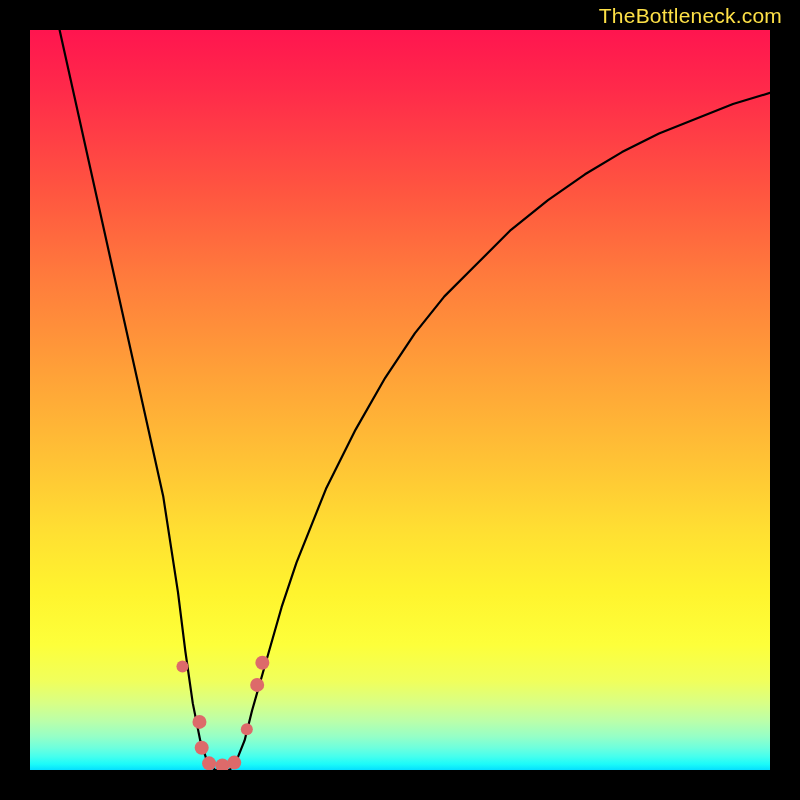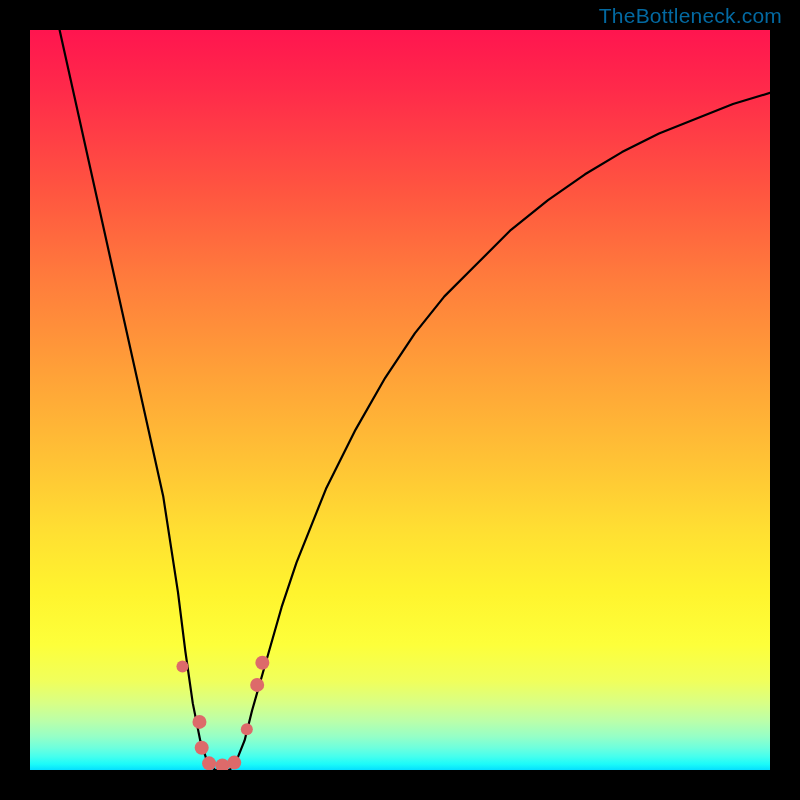--- a/index.html
+++ b/index.html
@@ -46,21 +46,21 @@
       #6effdd 97%,
       #45ffee 98.2%,
       #1cfbf9 99.2%,
       #05e0ff 100%
     );
   }
   .watermark {
     position: absolute;
     top: 4px;
     right: 18px;
-    color: #0369a1;
+    color: #fde047;
     font-size: 21px;
     letter-spacing: 0.2px;
     user-select: none;
     font-weight: 400;
   }
   svg.curve {
     position: absolute;
     left: 0; top: 0;
     width: 100%; height: 100%;
   }

